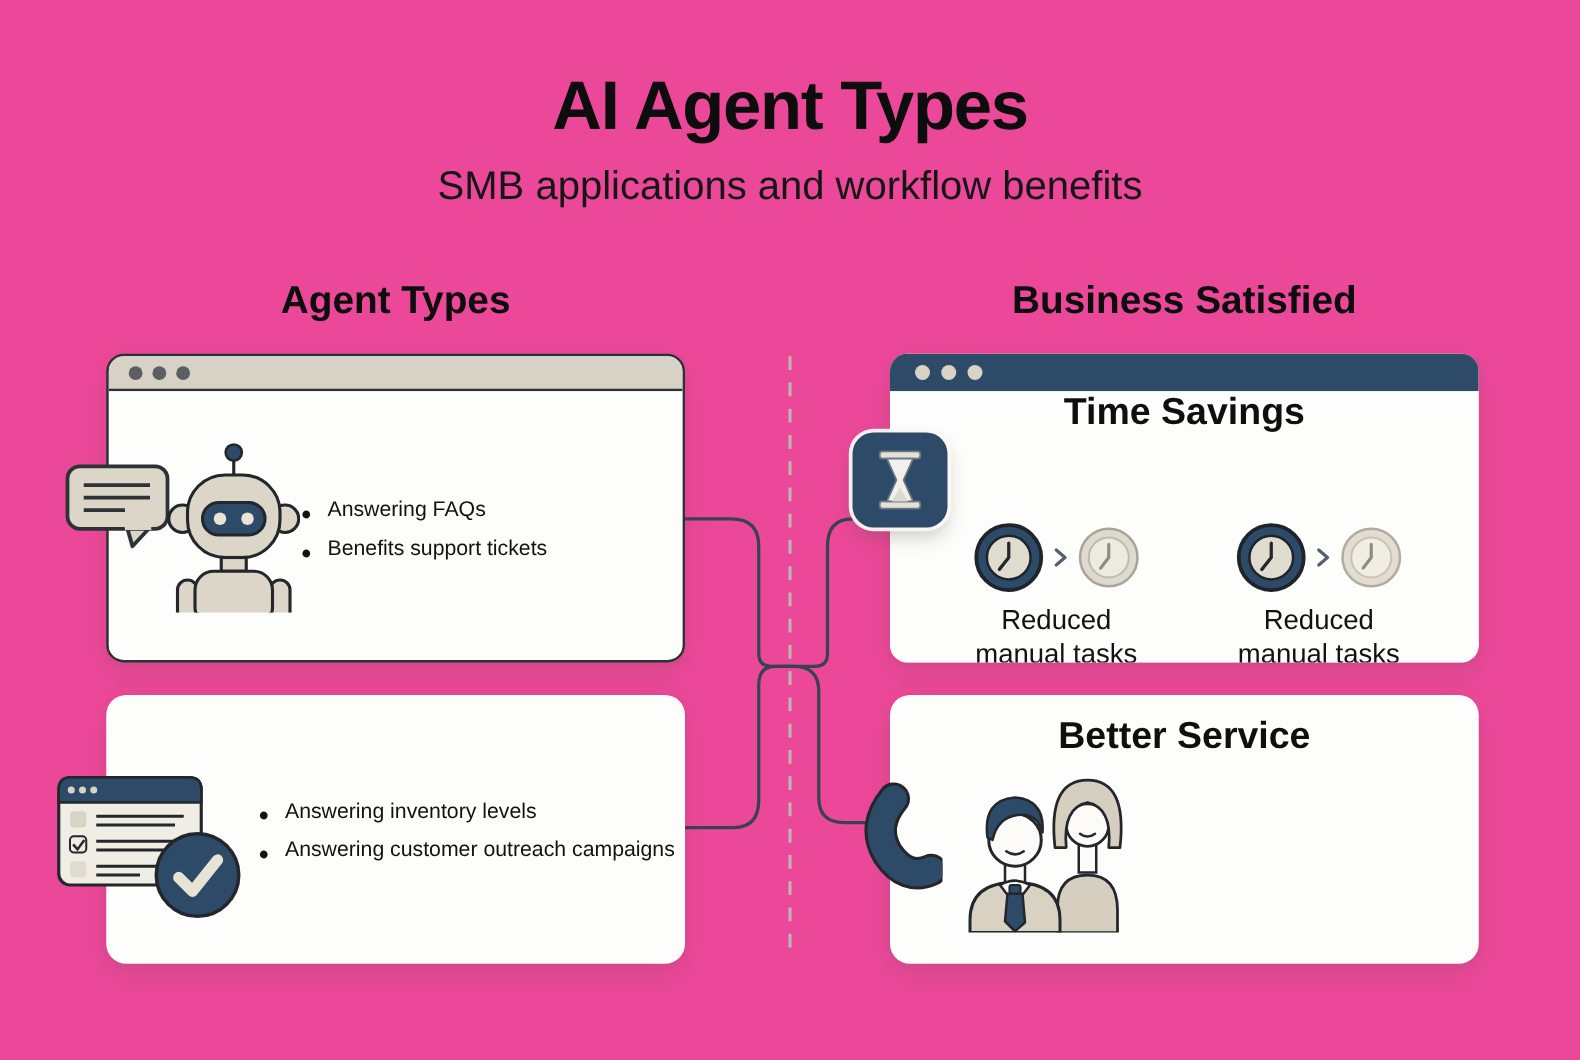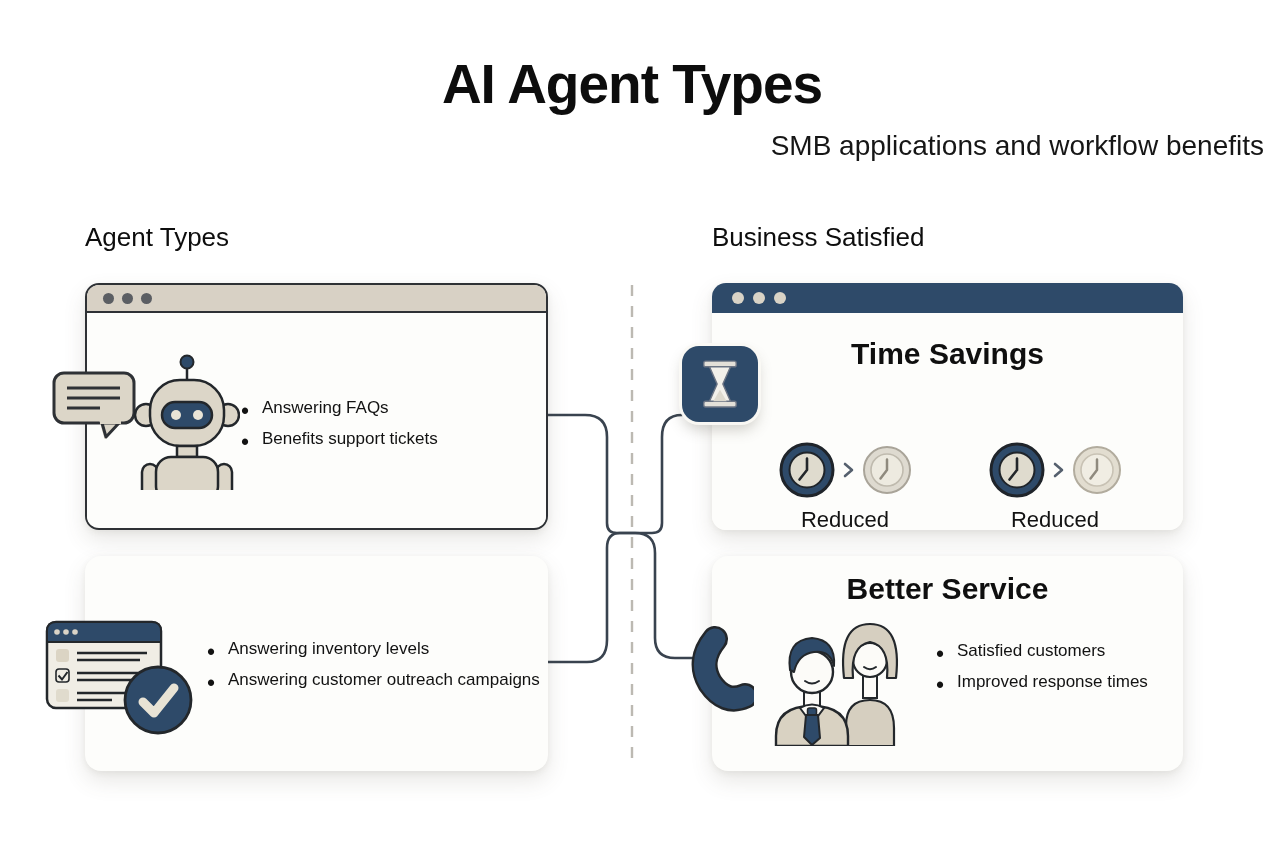--- a/index.html
+++ b/index.html
@@ -1,34 +1,34 @@
 <!DOCTYPE html>
 <html><head>
 <meta charset="utf-8">
 <style>
   * { margin:0; padding:0; box-sizing:border-box; }
   body { background:#e7e4de; font-family:"Liberation Sans", sans-serif; }
   .canvas {
     position:relative; width:1264px; height:848px;
-    background:#ffffff; overflow:hidden; margin:0 auto;
+    background:#ec4899; overflow:hidden; margin:0 auto;
     color:#111;
   }
   
   .main-title {
     position:absolute; top:52px; left:0; width:100%;
     text-align:center; font-size:55px; font-weight:700;
     letter-spacing:-1px; color:#0d0d0d;
   }
   .subtitle {
     position:absolute; top:130px; left:0; width:100%;
-    text-align:right; font-size:28px; font-weight:400; color:#161616;
+    text-align:center; font-size:32px; font-weight:400; color:#161616;
   }
   .col-header {
-    position:absolute; top:222px; text-align:left;
-    font-size:26px; font-weight:400; color:#0d0d0d;
+    position:absolute; top:222px; text-align:center;
+    font-size:31px; font-weight:700; color:#0d0d0d;
   }
   .col-header.left  { left:85px;  width:463px; }
   .col-header.right { left:712px; width:471px; }
 
   
   .card {
     position:absolute; background:#FDFDFB; border-radius:16px;
     box-shadow:0 10px 22px rgba(95,88,70,.14), 0 2px 6px rgba(95,88,70,.08);
   }
   .window { border:2px solid #2E3135; border-radius:14px; overflow:hidden; padding:0; }
@@ -58,21 +58,21 @@
   #reflex-card .card-title { margin-top:22px; }
   #reflex-card .bullets { left:152px; top:84px; width:300px; }
 
   
   #goal-card { left:85px; top:556px; width:463px; height:215px; }
   #goal-card .card-title { margin-top:26px; }
   #goal-card .bullets { left:120px; top:82px; width:336px; }
 
   
   #time-card { left:712px; top:283px; width:471px; height:247px; }
-  #time-card .card-title { margin-top:24px; }
+  #time-card .card-title { }
   .clock-group { position:absolute; top:104px; width:166px; }
   .clock-group.g1 { left:50px; }
   .clock-group.g2 { left:260px; }
   .clock-row { display:flex; align-items:center; justify-content:center; gap:6px; }
   .clock-caption {
     max-width:142px; margin:7px auto 0; text-align:center;
     font-size:22px; line-height:1.24; color:#121212;
   }
 
   
@@ -228,24 +228,20 @@
     <svg width="42" height="52" viewBox="0 0 44 52">
       <rect x="5" y="2" width="34" height="6" rx="2" fill="#E3E0D8" stroke="#6B7484" stroke-width="1.5"></rect>
       <rect x="5" y="44" width="34" height="6" rx="2" fill="#E3E0D8" stroke="#6B7484" stroke-width="1.5"></rect>
       <path d="M11,8 L33,8 L25,26 L33,44 L11,44 L19,26 Z" fill="#F2F0EA" stroke="#6B7484" stroke-width="1.5" stroke-linejoin="round"></path>
       <path d="M15,44 L29,44 L22,32 Z" fill="#DDD9CE"></path>
     </svg>
   </div>
 
   <div class="card" id="service-card">
     <div class="card-title">Better Service</div>
-    <ul class="bullets">
-      <li>Satisfied customers</li>
-      <li>Improved response times</li>
-    </ul>
   </div>
 
   <svg class="float" style="left:760px; top:616px;" width="156" height="130" viewBox="0 0 156 130">
     <g>
       <rect x="103" y="56" width="14" height="26" fill="#FCFBF8" stroke="#23272B" stroke-width="2"></rect>
       <circle cx="110" cy="44" r="17" fill="#FCFBF8" stroke="#23272B" stroke-width="2.2"></circle>
       <path d="M104,51 q6,4.5 12,0" fill="none" stroke="#23272B" stroke-width="2" stroke-linecap="round"></path>
       <path d="M84,62 Q78,8 110,8 Q142,8 136,62 L127,62 Q130,30 110,26 Q90,30 93,62 Z" fill="#D6CFC0" stroke="#23272B" stroke-width="2.2" stroke-linejoin="round"></path>
       <path d="M86,130 V110 Q86,84 110,84 Q134,84 134,112 V130 Z" fill="#D6CFC0" stroke="#23272B" stroke-width="2.2"></path>
     </g>

